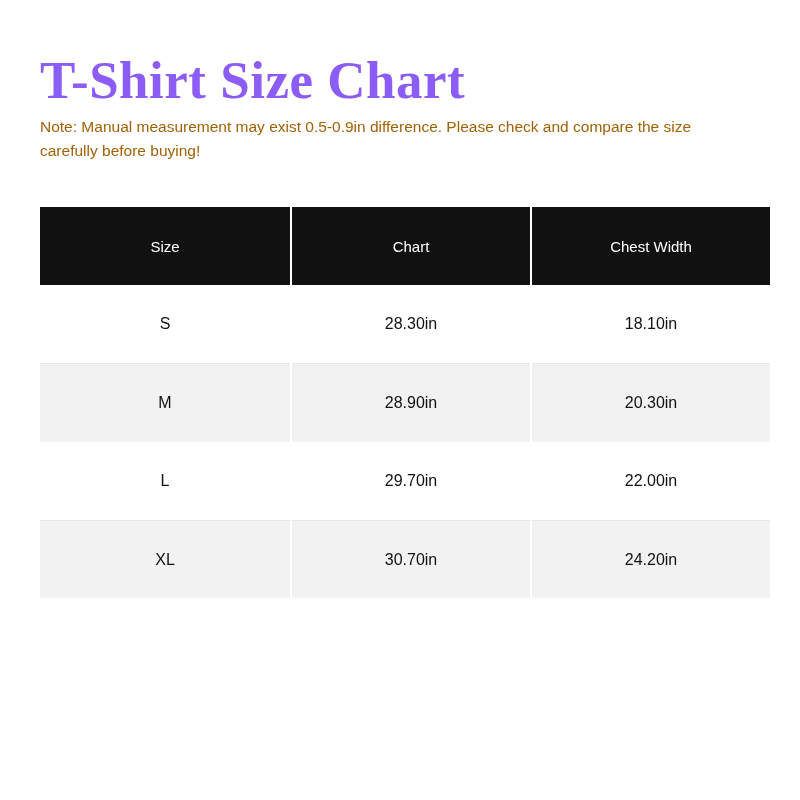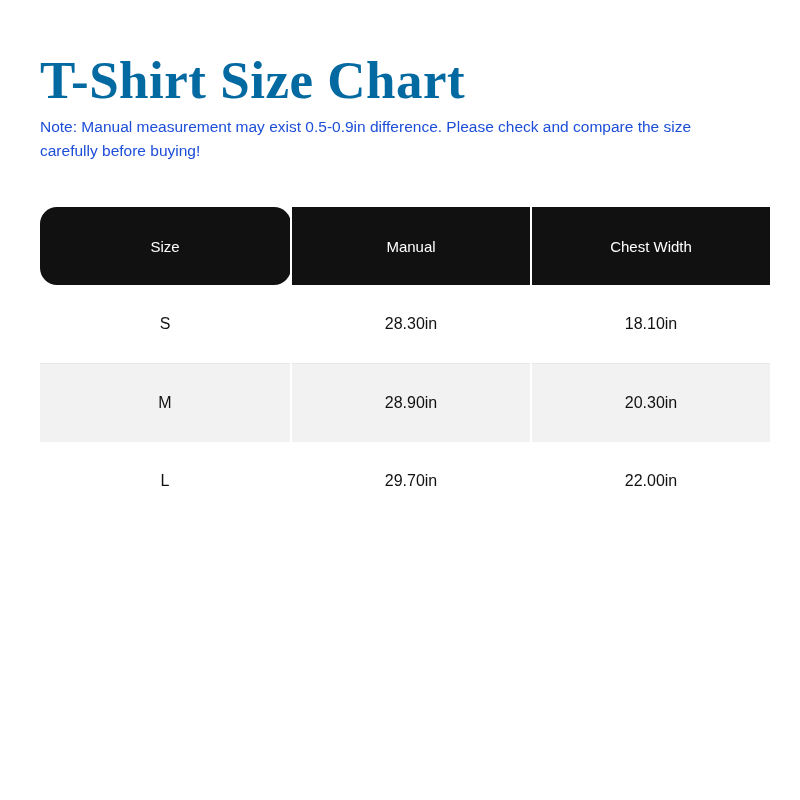--- a/index.html
+++ b/index.html
@@ -21,26 +21,26 @@
     padding: 52px 40px 0 40px;
     position: relative;
   }
   .title {
     font-family: "Liberation Serif", serif;
     font-size: 53px;
     font-weight: bold;
     letter-spacing: 0.5px;
     line-height: 1.08;
     margin: 0 0 6px 0;
-    color: #0369a1;
+    color: #8b5cf6;
   }
   .note {
     font-size: 15.5px;
     line-height: 1.55;
-    color: #1d4ed8;
+    color: #a16207;
     max-width: 730px;
     margin: 6px 8px 0 0;
   }
   .table-wrap {
     margin-top: 44px;
   }
   table.size-chart {
     width: 720px;
     border-collapse: collapse;
     table-layout: fixed;
@@ -75,55 +75,60 @@
   table.size-chart tbody tr.row-odd td {
     background: #ffffff;
   }
   table.size-chart tbody tr.row-even td {
     background: #f2f2f2;
     border-bottom: 1px solid #f2f2f2;
   }
   table.size-chart tbody tr:last-child td {
     border-bottom: none;
   }
-  .col-size { width: 248px; border-radius: 17px; }
+  .col-size { width: 248px; }
   .col-length { width: 236px; }
   .col-chest { width: 236px; }
 </style>
 </head>
 <body>
 
 <div class="page">
 
   <h1 class="title">T-Shirt Size Chart</h1>
 
   <p class="note">Note: Manual measurement may exist 0.5-0.9in difference. Please check and compare the size carefully before buying!</p>
 
   <div class="table-wrap">
     <table class="size-chart">
       <thead>
         <tr>
           <th class="col-size">Size</th>
-          <th class="col-length">Manual</th>
+          <th class="col-length">Chart</th>
           <th class="col-chest">Chest Width</th>
         </tr>
       </thead>
       <tbody>
         <tr class="row-odd">
           <td>S</td>
           <td>28.30in</td>
           <td>18.10in</td>
         </tr>
         <tr class="row-even">
           <td>M</td>
           <td>28.90in</td>
           <td>20.30in</td>
         </tr>
         <tr class="row-odd">
           <td>L</td>
           <td>29.70in</td>
           <td>22.00in</td>
         </tr>
+        <tr class="row-even">
+          <td>XL</td>
+          <td>30.70in</td>
+          <td>24.20in</td>
+        </tr>
       </tbody>
     </table>
   </div>
 
 </div>
 
 </body></html>

